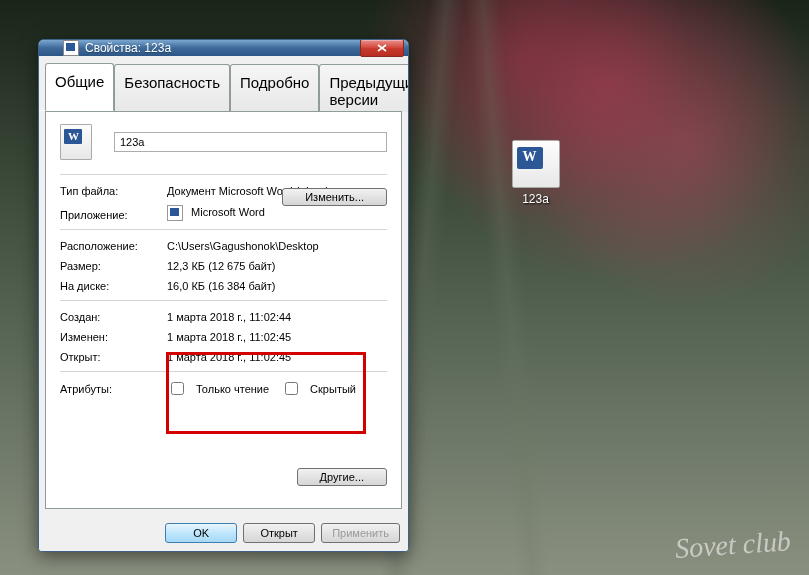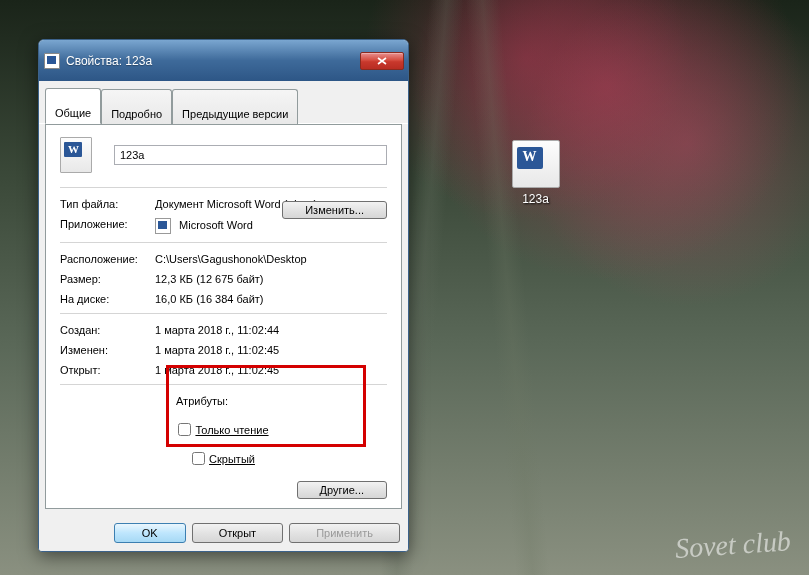--- a/index.html
+++ b/index.html
@@ -80,24 +80,24 @@
   left: 38px; top: 39px;
   width: 371px; height: 513px;
   border: 1px solid #3c628a;
   border-radius: 6px 6px 4px 4px;
   background: #f0f0f0;
   box-shadow: 0 4px 18px rgba(0,0,0,0.5);
   display: flex; flex-direction: column;
   overflow: hidden;
 }
 .titlebar {
-  height: 41px;
+  height: 16px;
   background: linear-gradient(180deg, #7aa6d0 0%, #3e6a9a 50%, #2d5686 100%);
   display: flex; align-items: center;
-  padding: 0 4px 0 5px;
+  padding: 0 4px 0 24px;
   position: relative;
 }
 .titlebar-icon {
   width: 16px; height: 16px;
   background: #fff;
   border: 1px solid #888;
   border-radius: 1px;
   margin-right: 6px;
   position: relative;
 }
@@ -124,22 +124,22 @@
 }
 
 
 .tabstrip {
   display: flex;
   padding: 6px 6px 0 6px;
   background: #f0f0f0;
   border-bottom: 1px solid #fff;
 }
 .tab {
-  padding: 18px 9px 4px;
-  font-size: 11px;
+  padding: 9px 9px 4px;
+  font-size: 15px;
   border: 1px solid #919b9c;
   border-bottom: none;
   background: linear-gradient(180deg, #fcfcfe 0%, #eef1f5 100%);
   border-radius: 3px 3px 0 0;
   margin-right: 0;
   cursor: pointer;
   position: relative;
   top: 1px;
 }
 .tab.active {
@@ -161,23 +161,24 @@
   padding: 12px 14px;
   position: relative;
 }
 .divider {
   border: none;
   border-top: 1px solid #d5d5d5;
   margin: 8px 0 10px;
 }
 .row {
   display: flex;
-  align-items: flex-start;
+  align-items: flex-end;
   margin-bottom: 8px;
   font-size: 11px;
+  gap: 12px;
 }
 .row-label {
   width: 95px;
   flex-shrink: 0;
 }
 .row-value { flex: 1; }
 
 
 .file-header {
   display: flex;
@@ -253,33 +254,33 @@
 
 .highlight {
   position: absolute;
   border: 3px solid #d40000;
   left: 120px; top: 240px;
   width: 200px; height: 82px;
   pointer-events: none;
 }
 
 
-.attr-row { display: flex; align-items: center; gap: 16px; flex-direction: column; }
-.chk-wrap { display: flex; align-items: center; gap: 4px; text-decoration: underline; }
+.attr-row { display: flex; align-items: center; gap: 16px; }
+.chk-wrap { display: flex; align-items: center; gap: 12px; }
 .chk-wrap input { width: 13px; height: 13px; }
 
 
 .dialog-buttons {
   padding: 8px;
   display: flex;
   justify-content: flex-end;
   gap: 6px;
   background: #f0f0f0;
 }
-.dialog-buttons .btn { min-width: 72px; padding: 3px 26px; text-align: center; }
+.dialog-buttons .btn { min-width: 72px; padding: 3px 10px; text-align: center; }
 .btn-ok {
   border: 1px solid #3c7fb1;
   background: linear-gradient(180deg, #eaf6fd 0%, #bee6fd 50%, #a7d9f5 100%);
 }
 </style>
 </head>
 <body>
 
 <div class="desktop-bg"></div>
 
@@ -297,20 +298,21 @@
     <div class="titlebar-text">Свойства: 123а</div>
     <div class="close-btn">
       <svg width="10" height="8" viewBox="0 0 10 8">
         <path d="M1 1 L9 7 M9 1 L1 7" stroke="#fff" stroke-width="1.6"></path>
       </svg>
     </div>
   </div>
 
   <div class="tabstrip">
     <div class="tab active">Общие</div>
+    <div class="tab">Безопасность</div>
     <div class="tab">Подробно</div>
     <div class="tab">Предыдущие версии</div>
   </div>
 
   <div class="tabcontent">
 
     <div class="file-header">
       <div class="big-icon"></div>
       <input class="filename-input" value="123а" style="">
     </div>

